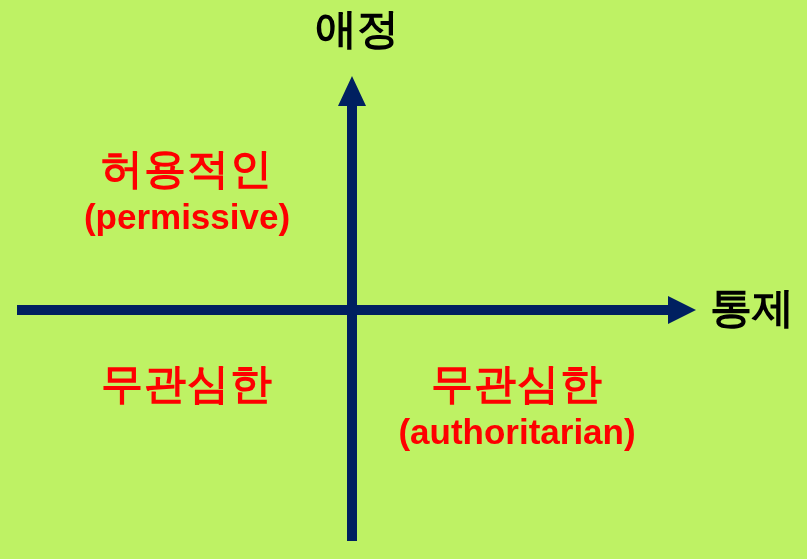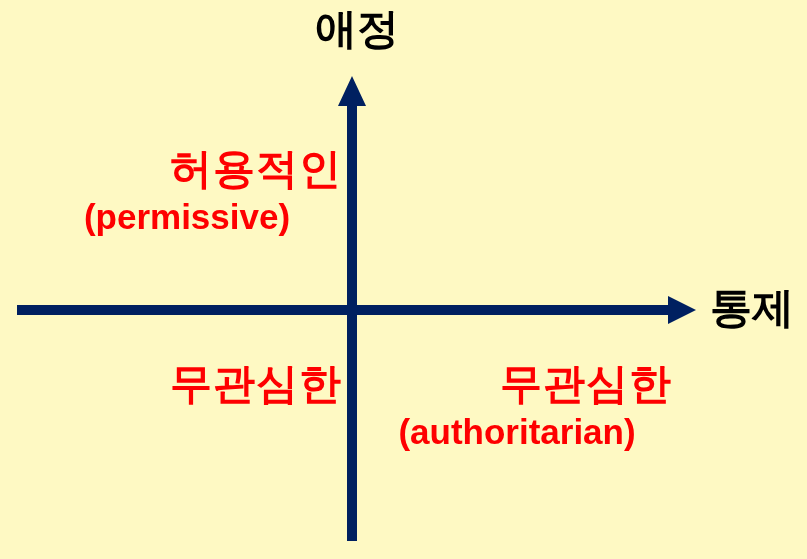--- a/index.html
+++ b/index.html
@@ -4,21 +4,21 @@
 <style>
   html, body {
     margin: 0;
     padding: 0;
     background: #ffffff;
   }
   .canvas {
     position: relative;
     width: 807px;
     height: 559px;
-    background: #fef9c3;
+    background: #bef264;
     font-family: "Liberation Sans", sans-serif;
     overflow: hidden;
   }
   
   .v-axis-shaft {
     position: absolute;
     left: 347px;
     top: 100px;
     width: 10px;
     height: 441px;
@@ -76,21 +76,20 @@
     position: absolute;
     width: 310px;
     text-align: center;
     color: var(--quadrant-color, #fe0000);
     font-weight: bold;
   }
   .quadrant .korean {
     font-size: 42px;
     line-height: 52px;
     letter-spacing: 1px;
-    text-align: right;
   }
   .quadrant .english {
     font-size: 35px;
     line-height: 44px;
   }
   .q-top-left     { left: 32px;  top: 143px; }
   .q-top-right    { left: 362px; top: 143px; }
   .q-bottom-left  { left: 32px;  top: 358px; }
   .q-bottom-right { left: 362px; top: 358px; }
 </style>

